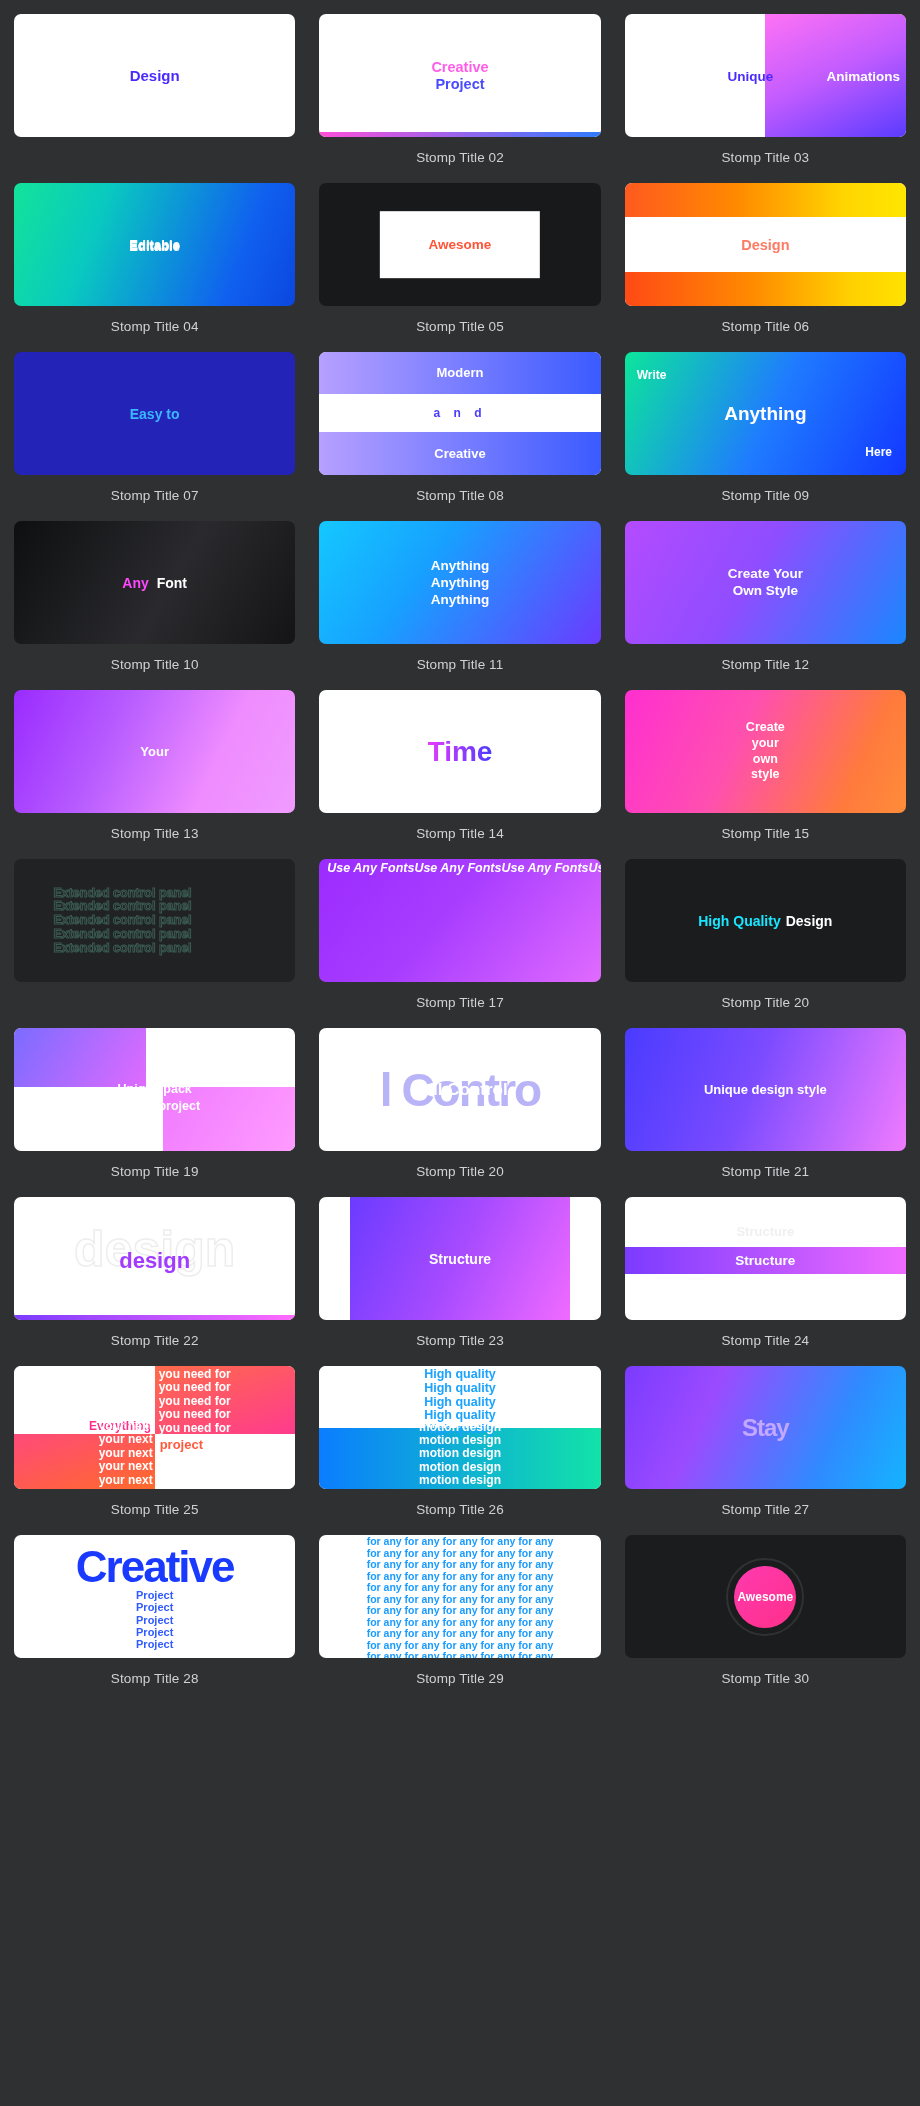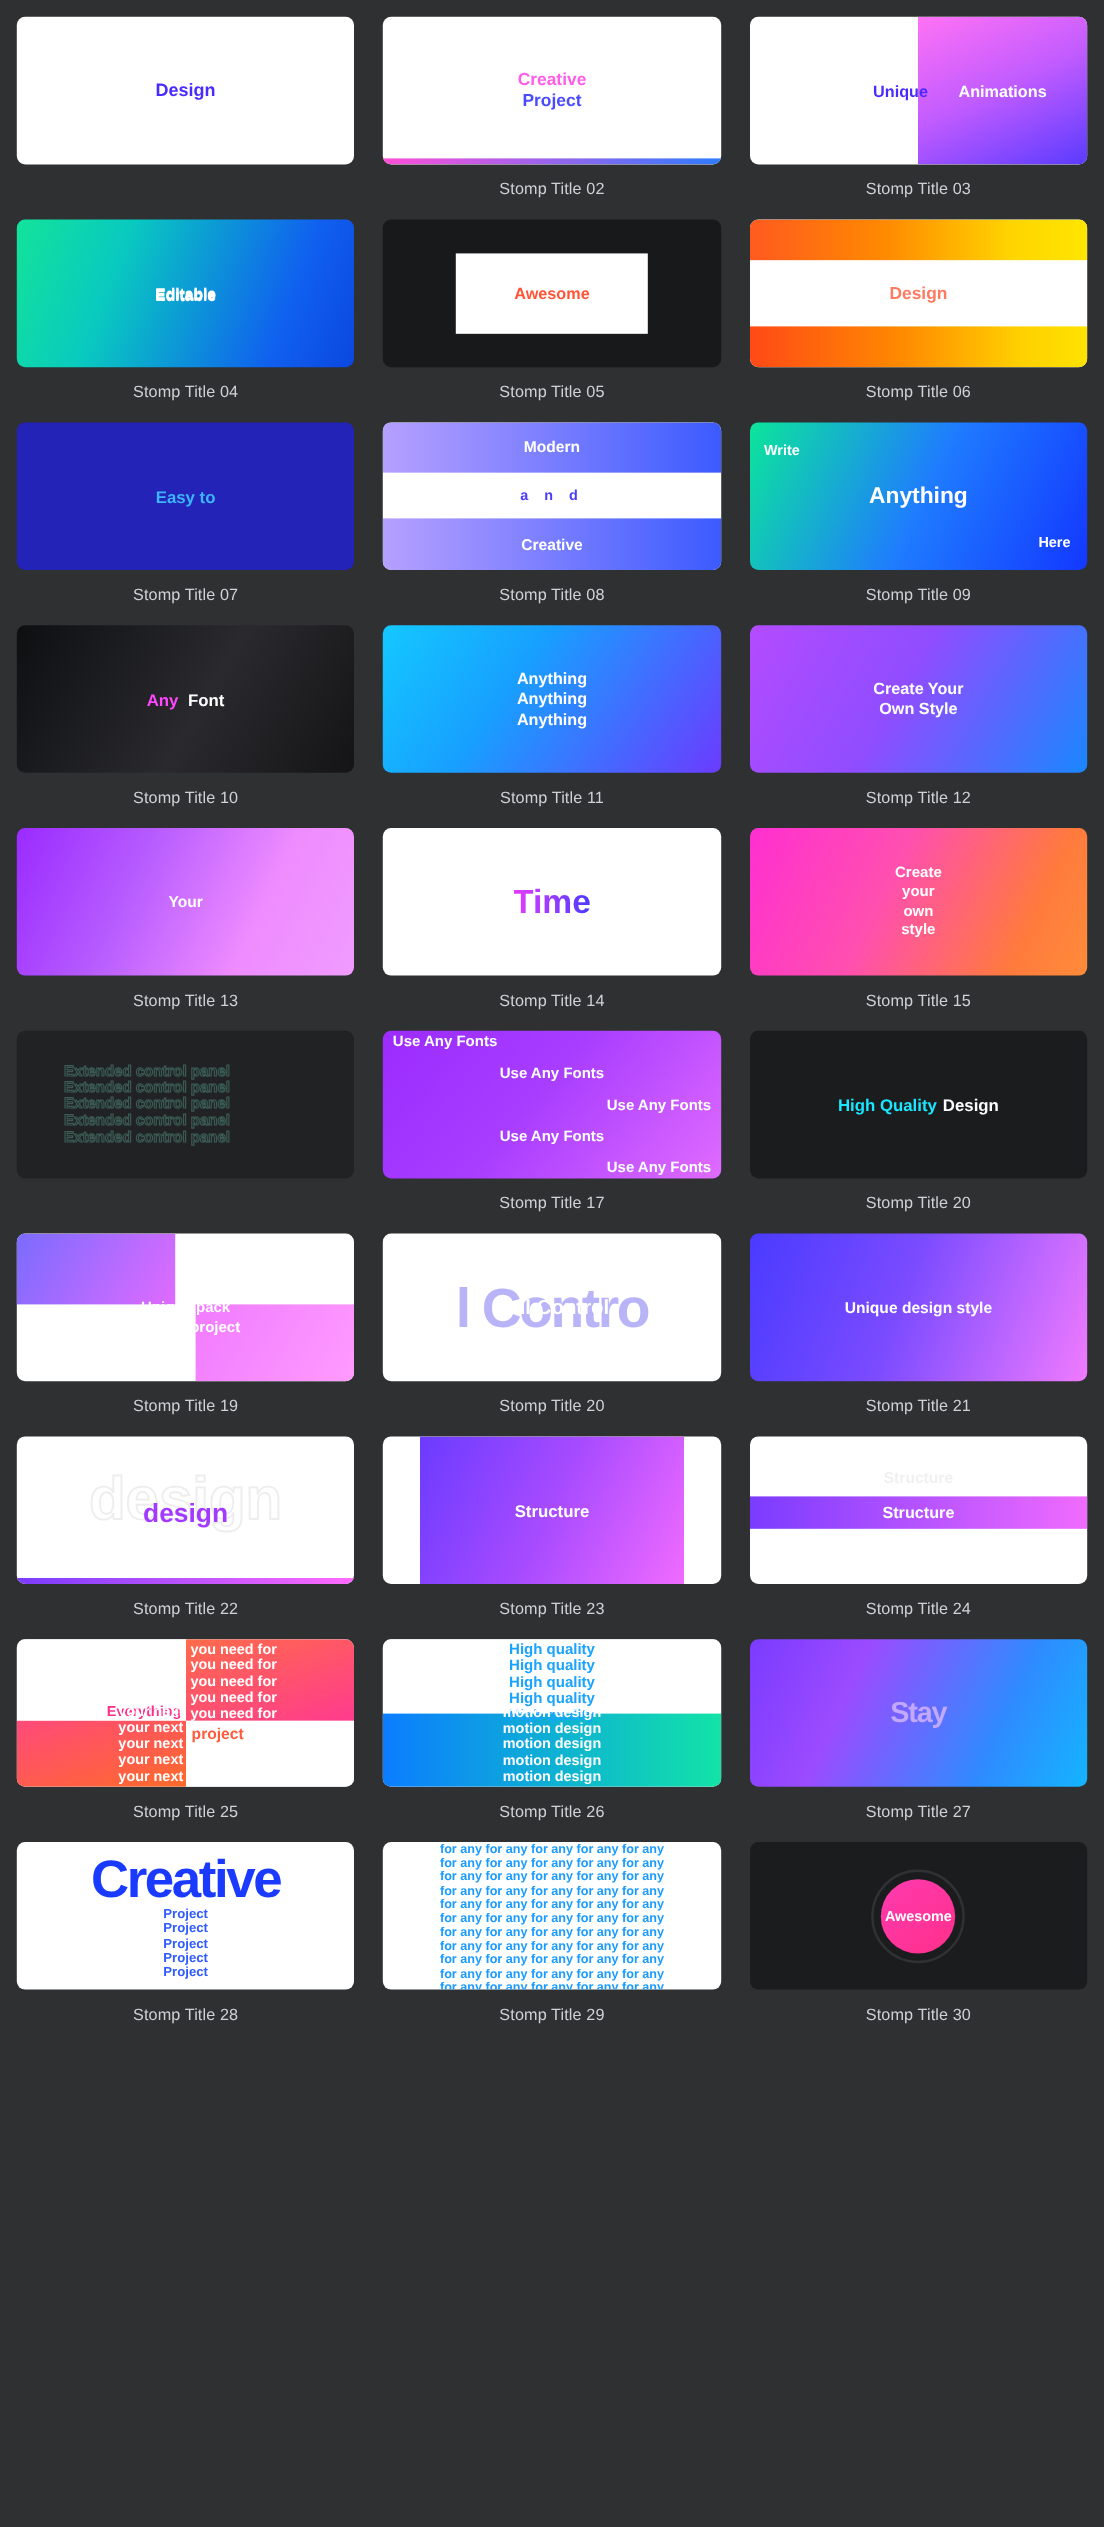--- a/index.html
+++ b/index.html
@@ -44,21 +44,21 @@
   .t2-a { color: #ff5ce8; }
   .t2-b { color: #4a4bff; }
   .t2-bar { position: absolute; left:0; right:0; bottom:0; height:5px;
             background: linear-gradient(90deg,#ff4fd8,#2f7bff); }
 
   .t3-right { position:absolute; left:50%; top:0; bottom:0; right:0;
               background: linear-gradient(155deg,#ff72f5 0%, #c25cff 48%, #5b3bff 100%); }
   .t3-l { position:absolute; left:8px; top:50%; transform:translateY(-50%);
           width:50%; text-align:right; color:#4a2bff; font-weight:bold; font-size:13.5px; }
   .t3-r { position:absolute; right:6px; top:50%; transform:translateY(-50%);
-          width:48%; text-align:center; color:#fff; font-weight:bold; font-size:13.5px; padding-left:6px;}
+          width:48%; text-align:right; color:#fff; font-weight:bold; font-size:13.5px; padding-left:6px;}
 
   .t4 { background: linear-gradient(110deg,#12e39a 0%, #09c9c0 30%, #1060ef 78%, #0b47e0 100%); }
   .t4 .stack { position:relative; color:#fff; font-weight:bold; font-size:13px; }
   .t4 .stack span { position:absolute; left:50%; top:0; transform:translateX(-50%); white-space:nowrap;}
 
   .t5 { background:#17191b; }
   .t5 .plate { position:absolute; left:50%; top:50%; transform:translate(-50%,-50%);
                width:57%; height:55%; background:#fff; display:flex; align-items:center; justify-content:center; }
   .t5 .plate span { color:#ff5436; font-weight:bold; font-size:13.5px;}
 
@@ -108,21 +108,21 @@
   .t15 { background: linear-gradient(115deg,#ff2fd0 0%, #ff4fb0 40%, #ff7a3d 80%, #ff8c3a 100%); }
   .t15 .l { text-align:center; color:#fff; font-weight:bold; font-size:12.5px; line-height:1.25; }
 
   .t16 { background:#212224; }
   .t16 .stackbox { position:absolute; left:14%; top:50%; transform:translateY(-50%);
                    line-height:1.1; }
   .t16 .stackbox div { font-size:12.5px; font-weight:bold; color:transparent;
                        -webkit-text-stroke:1px #3a5a52; }
 
   .t17 { background: linear-gradient(130deg,#9b2bff 0%, #a83dff 45%, #e06bff 100%); }
-  .t17 .rows { position:absolute; inset:0; padding:2px 8px; display:flex; flex-direction:column; justify-content:space-between;}
+  .t17 .rows { position:absolute; inset:0; padding:2px 8px; display:flex; font-style:italic;}
   .t17 .rows div { font-weight:bold; font-size:12.5px; color:#fff; white-space:nowrap;}
   .t17 .r1{ text-align:left; } .t17 .r2{ text-align:center; }
   .t17 .r3{ text-align:right; color:#e2c4ff; } .t17 .r4{ text-align:center; }
   .t17 .r5{ text-align:right; }
 
   .t18 { background:#1b1c1e; }
   .t18 span { font-weight:bold; font-size:14px; }
   .t18 .a { color:#19e6ff; } .t18 .b { color:#fff; }
 
   .t19 .ql { position:absolute; left:0; top:0; width:47%; height:48%;

